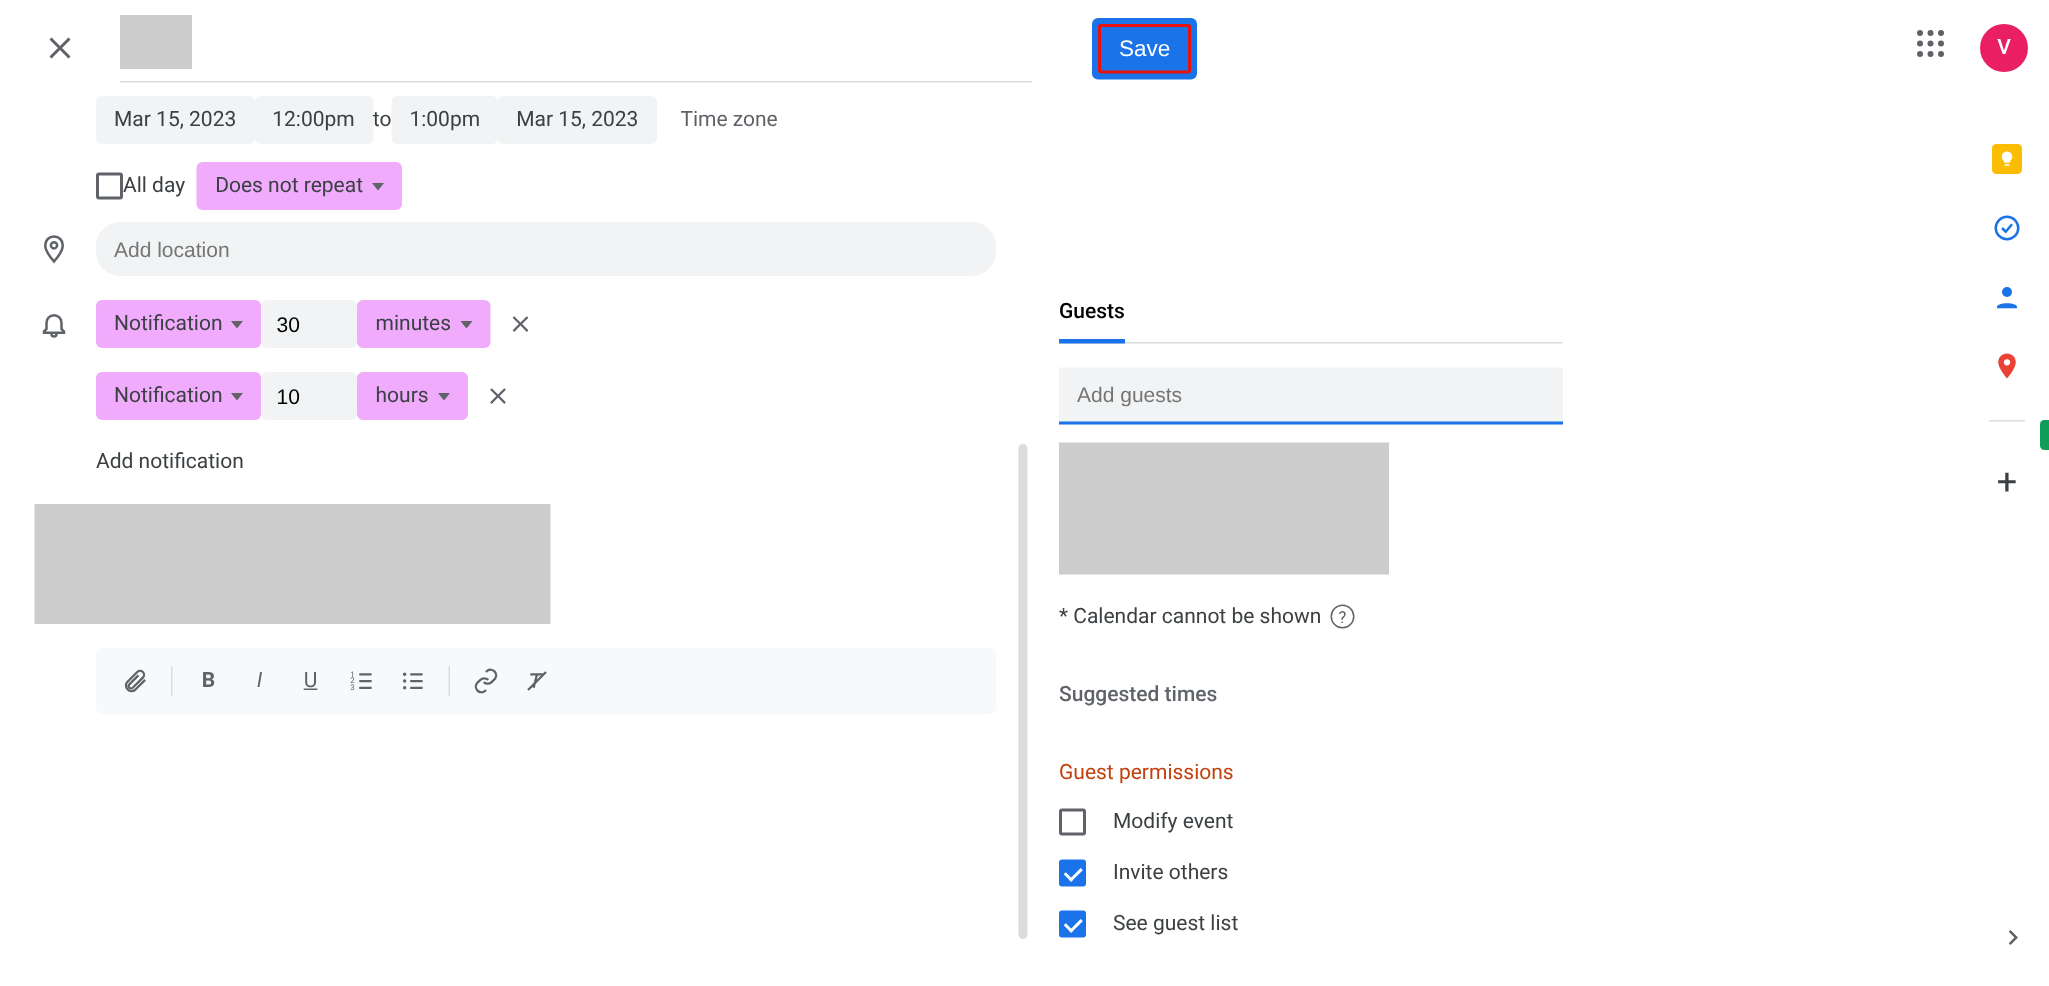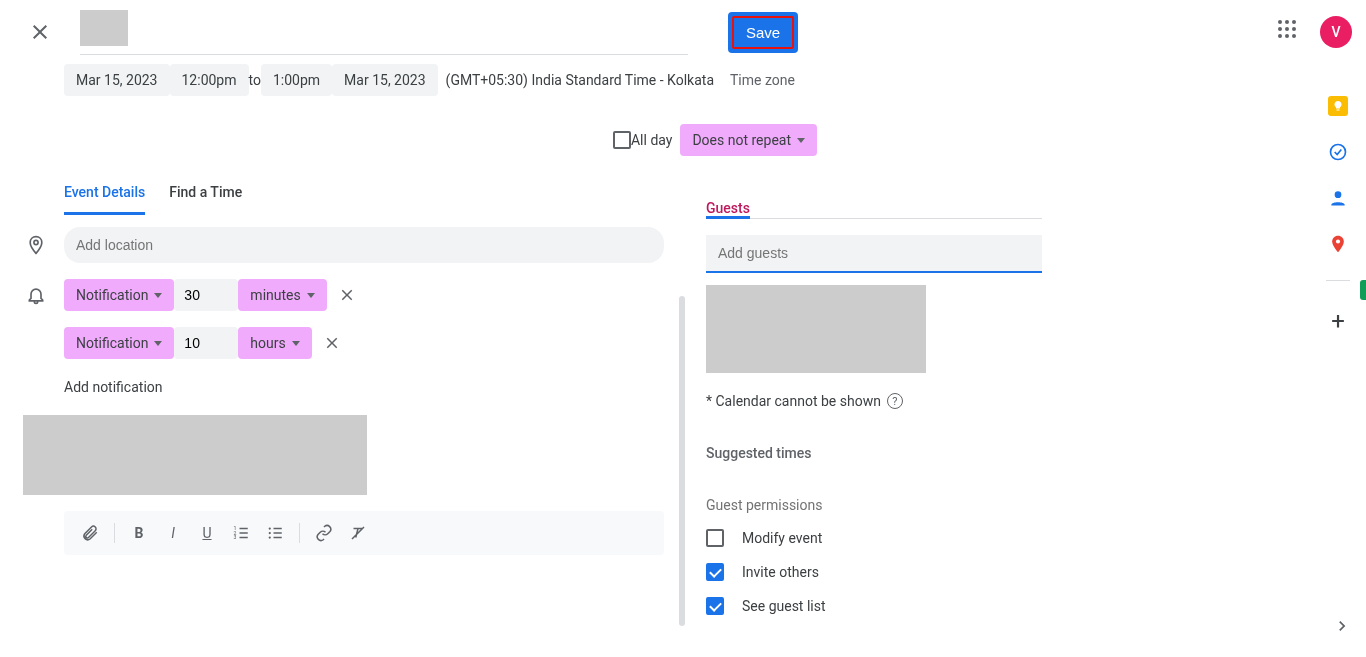--- a/index.html
+++ b/index.html
@@ -43,28 +43,28 @@
 .gray-block { background: #ccc; width: 344px; height: 80px; margin-left: -41px; margin-top: 12px; }
 
 .editor { width: 600px; background: #f8f9fa; margin-top: 16px; border-radius: 4px; }
 .toolbar { display: flex; align-items: center; padding: 8px 12px; gap: 6px; color: #5f6368; }
 .tool-btn { width: 28px; height: 28px; display: flex; align-items: center; justify-content: center; cursor: pointer; border-radius: 4px; }
 .tool-sep { width: 1px; height: 20px; background: #dadce0; margin: 0 4px; }
 .editor-body { padding: 8px 12px 80px 12px; }
 .editor-body .word { border-bottom: 2px dotted red; }
 
 .right-pane { position: absolute; left: 706px; top: 200px; width: 336px; }
-.guests-tab { color: #be185d; font-weight: 500; border-bottom: 3px solid #1a73e8; display: inline-block; }
+.guests-tab { color: #000000; font-weight: 500; border-bottom: 3px solid #1a73e8; display: inline-block; padding-bottom: 10px; }
 .guests-underline { border-bottom: 1px solid #dadce0; margin-top: -1px; }
 .guest-input { width: 100%; background: #f1f3f4; border: none; border-bottom: 2px solid #1a73e8; padding: 10px 12px; font-size: 14px; outline: none; margin-top: 16px; }
 .gray-block-r { background: #ccc; width: 220px; height: 88px; margin-top: 12px; }
 .cal-note { display: flex; align-items: center; gap: 6px; margin-top: 20px; color: #3c4043; }
 .help-circle { width: 16px; height: 16px; border: 1.5px solid #5f6368; border-radius: 50%; display: flex; align-items: center; justify-content: center; font-size: 11px; color: #5f6368; }
 .suggested { color: #5f6368; margin-top: 36px; font-weight: 500; cursor: pointer; }
-.perm-title { margin-top: 36px; color: #737373; }
+.perm-title { margin-top: 36px; color: #c2410c; }
 .perm-row { display: flex; align-items: center; gap: 18px; margin-top: 16px; }
 
 .scroll-hint { position: absolute; left: 679px; top: 296px; width: 6px; height: 330px; background: #dadce0; border-radius: 3px; }
 
 .side-rail { position: absolute; right: 0; top: 20px; width: 56px; display: flex; flex-direction: column; align-items: center; gap: 26px; }
 .side-item { width: 20px; height: 20px; border-radius: 4px; display: flex; align-items: center; justify-content: center; }
 .apps-grid { width: 24px; height: 24px; display: grid; grid-template-columns: repeat(3, 4px); grid-template-rows: repeat(3, 4px); gap: 3px; cursor: pointer; }
 .apps-grid span { background: #5f6368; border-radius: 50%; }
 .avatar { width: 32px; height: 32px; border-radius: 50%; background: #e91e63; color: #fff; display: flex; align-items: center; justify-content: center; font-weight: 500; cursor: pointer; }
 .top-right { position: absolute; right: 14px; top: 16px; display: flex; align-items: center; gap: 18px; }
@@ -107,37 +107,32 @@
 </div>
 
 <div class="content">
 
   <div class="row">
     <div class="chip">Mar 15, 2023</div>
     <div class="chip">12:00pm</div>
     <span>to</span>
     <div class="chip">1:00pm</div>
     <div class="chip">Mar 15, 2023</div>
-    <span class="tz-text">(GMT+05:30) India Standard Time - Kolkata</span>
     <span class="tz-link">Time zone</span>
   </div>
 
-  <div class="row" style="margin-top:28px;justify-content:center;">
+  <div class="row" style="margin-top:12px;">
     <div class="checkbox"></div>
     <span style="margin-right:8px;">All day</span>
     <div class="dropdown-chip">
       <span>Does not repeat</span>
       <span class="caret"></span>
     </div>
   </div>
 
-  <div class="tabs">
-    <div class="tab active">Event Details</div>
-    <div class="tab">Find a Time</div>
-  </div>
 
   <div class="row">
     <div class="icon-col">
       <svg width="20" height="20" viewBox="0 0 24 24">
           <path fill="none" stroke="currentColor" stroke-width="2" d="M12 2C8 2 5 5 5 9c0 5 7 13 7 13s7-8 7-13c0-4-3-7-7-7z"></path>
           <circle cx="12" cy="9" r="2.5" fill="none" stroke="currentColor" stroke-width="2"></circle>
         </svg>
     </div>
     <input class="loc-input" placeholder="Add location" style="">
   </div>

